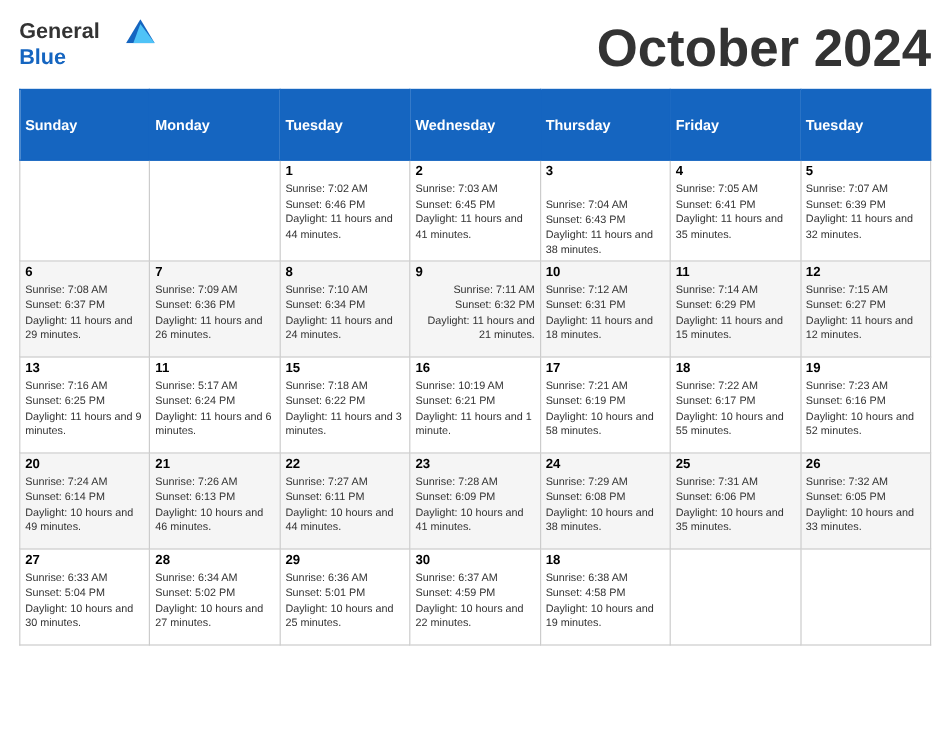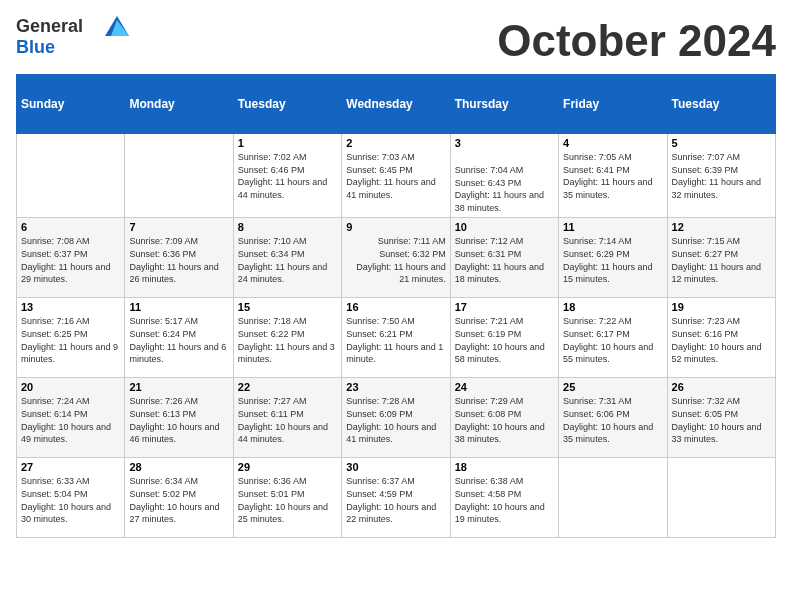--- a/index.html
+++ b/index.html
@@ -217,21 +217,21 @@
 Daylight: 11 hours and 6 minutes.</div>
         </td>
         <td>
           <div class="day-number">15</div>
           <div class="day-info" style="white-space: pre-line;">Sunrise: 7:18 AM
 Sunset: 6:22 PM
 Daylight: 11 hours and 3 minutes.</div>
         </td>
         <td>
           <div class="day-number">16</div>
-          <div class="day-info" style="white-space: pre-line;">Sunrise: 7:50 AM
+          <div class="day-info" style="white-space: pre-line;">Sunrise: 10:19 AM
 Sunset: 6:21 PM
 Daylight: 11 hours and 1 minute.</div>
         </td>
         <td>
           <div class="day-number">17</div>
           <div class="day-info" style="white-space: pre-line;">Sunrise: 7:21 AM
 Sunset: 6:19 PM
 Daylight: 10 hours and 58 minutes.</div>
         </td>
         <td>

